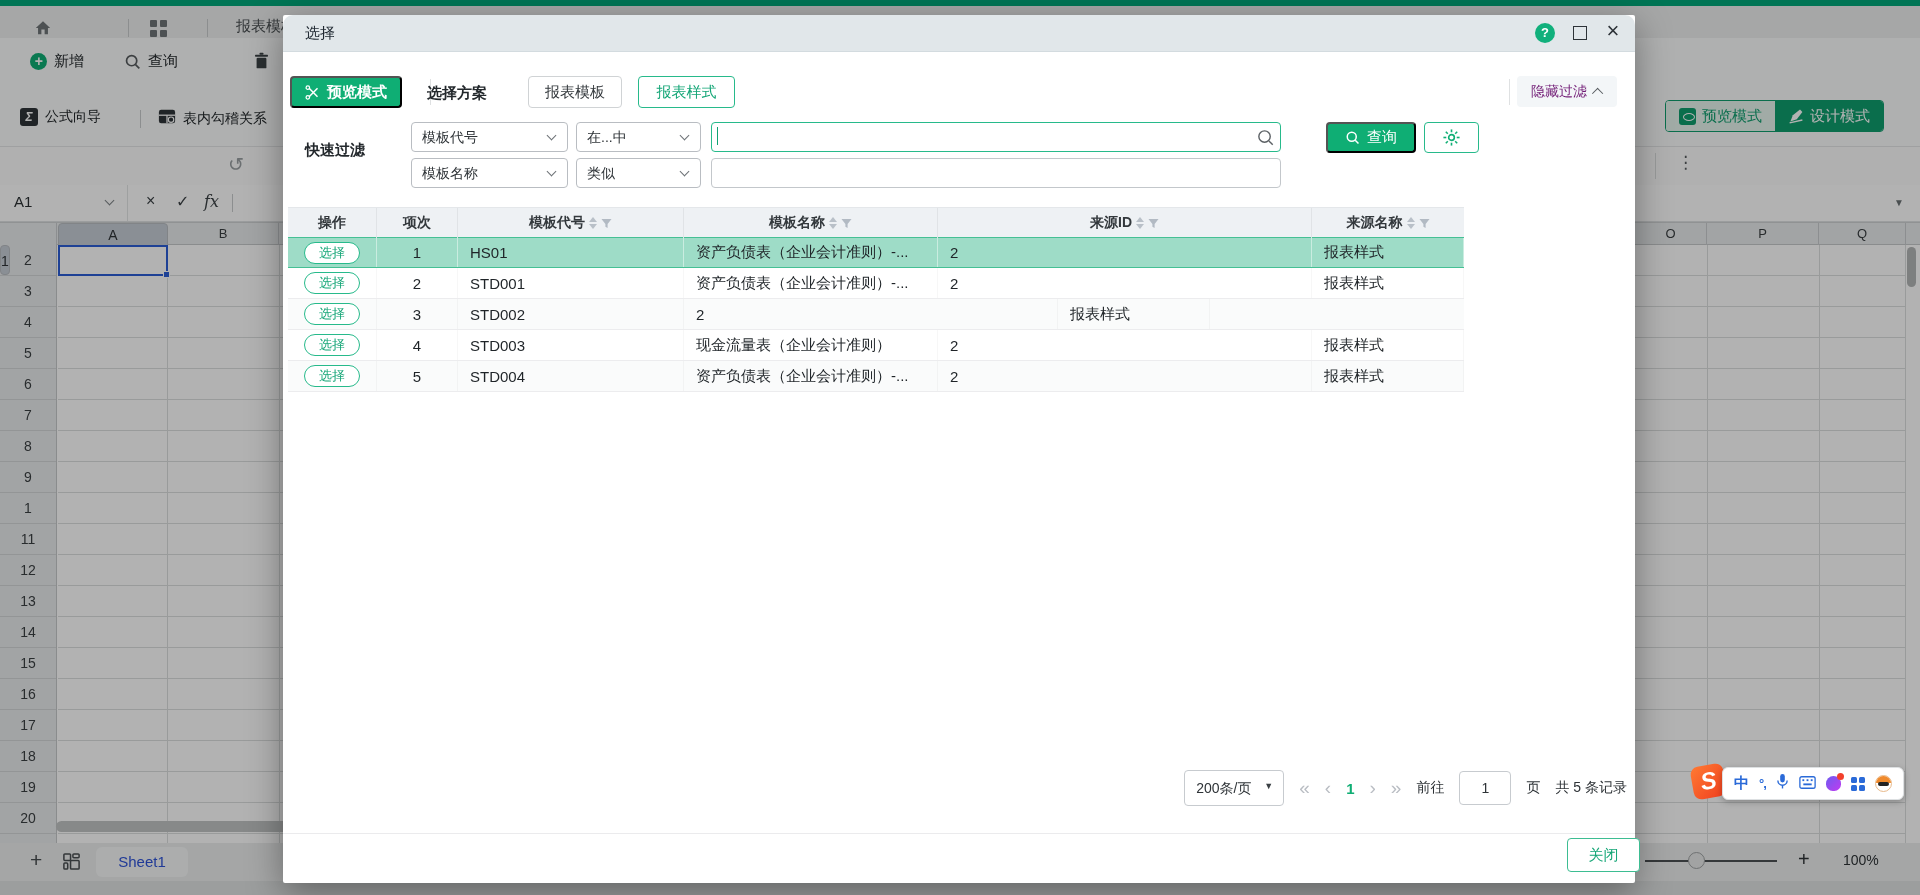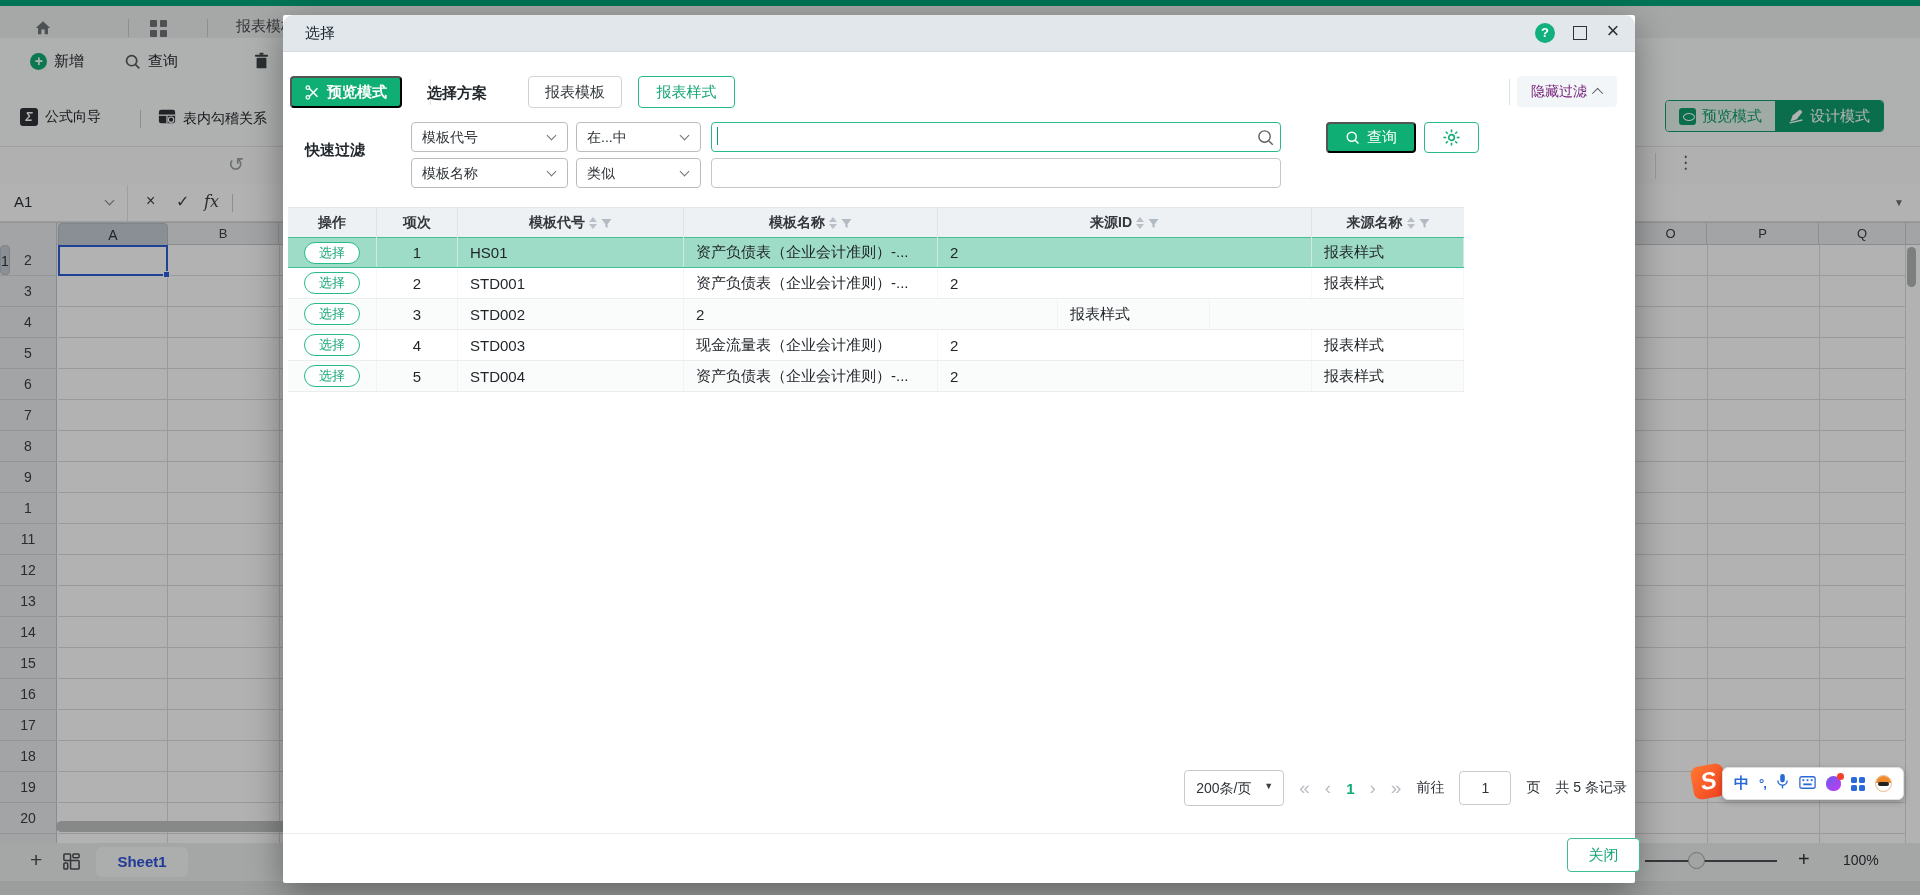--- a/index.html
+++ b/index.html
@@ -58,21 +58,21 @@
   .vline { position:absolute; top:0; width:1px; height:100%; background:#dcdedf; }
   .a1sel { position:absolute; left:0; top:0; width:110px; height:31px; border:2px solid #2c5ed6; }
   .a1sel i { position:absolute; right:-4px; bottom:-4px; width:7px; height:7px; background:#2c5ed6; border:1px solid #fff; }
 
   .hscroll { left:56px; top:821px; width:750px; height:11px; border-radius:6px; background:#c2c4c5; }
   .vscroll { left:1907px; top:247px; width:9px; height:40px; border-radius:5px; background:#b4b6b7; }
 
   .sheetbar { left:0; top:843px; width:1920px; height:38px; background:#eceeee; }
   .plus-g { position:absolute; left:30px; top:5px; font-size:21px; color:#4a4f52; }
   .sheettab { position:absolute; left:96px; top:4px; width:92px; height:30px; background:#f7f8f8; border-radius:6px;
-    text-align:center; line-height:30px; font-size:15px; font-weight:bold; color:#2f54d8; }
+    text-align:center; line-height:30px; font-size:15px; font-weight:normal; color:#2f54d8; }
   .statusbar { left:0; top:881px; width:1920px; height:14px; background:#e0e2e3; }
 
   .zoomtrack { left:1645px; top:860px; width:132px; height:2px; background:#4c5154; }
   .zoomhandle { left:1688px; top:852px; width:17px; height:17px; border-radius:50%; background:#e9eaea; border:1px solid #9fa2a3; }
   .zoomplus { left:1798px; top:848px; font-size:20px; color:#2e3336; }
   .zoomlabel { left:1843px; top:852px; font-size:14px; color:#2e3336; }
 
   .modebtns { left:1665px; top:100px; height:32px; display:flex; border:1px solid #0f9e6e; border-radius:4px; overflow:hidden; }
   .modebtn { display:flex; align-items:center; gap:6px; padding:0 13px; font-size:15px; }
   .modebtn.preview { background:#e7f5ee; color:#0f9e6e; }

